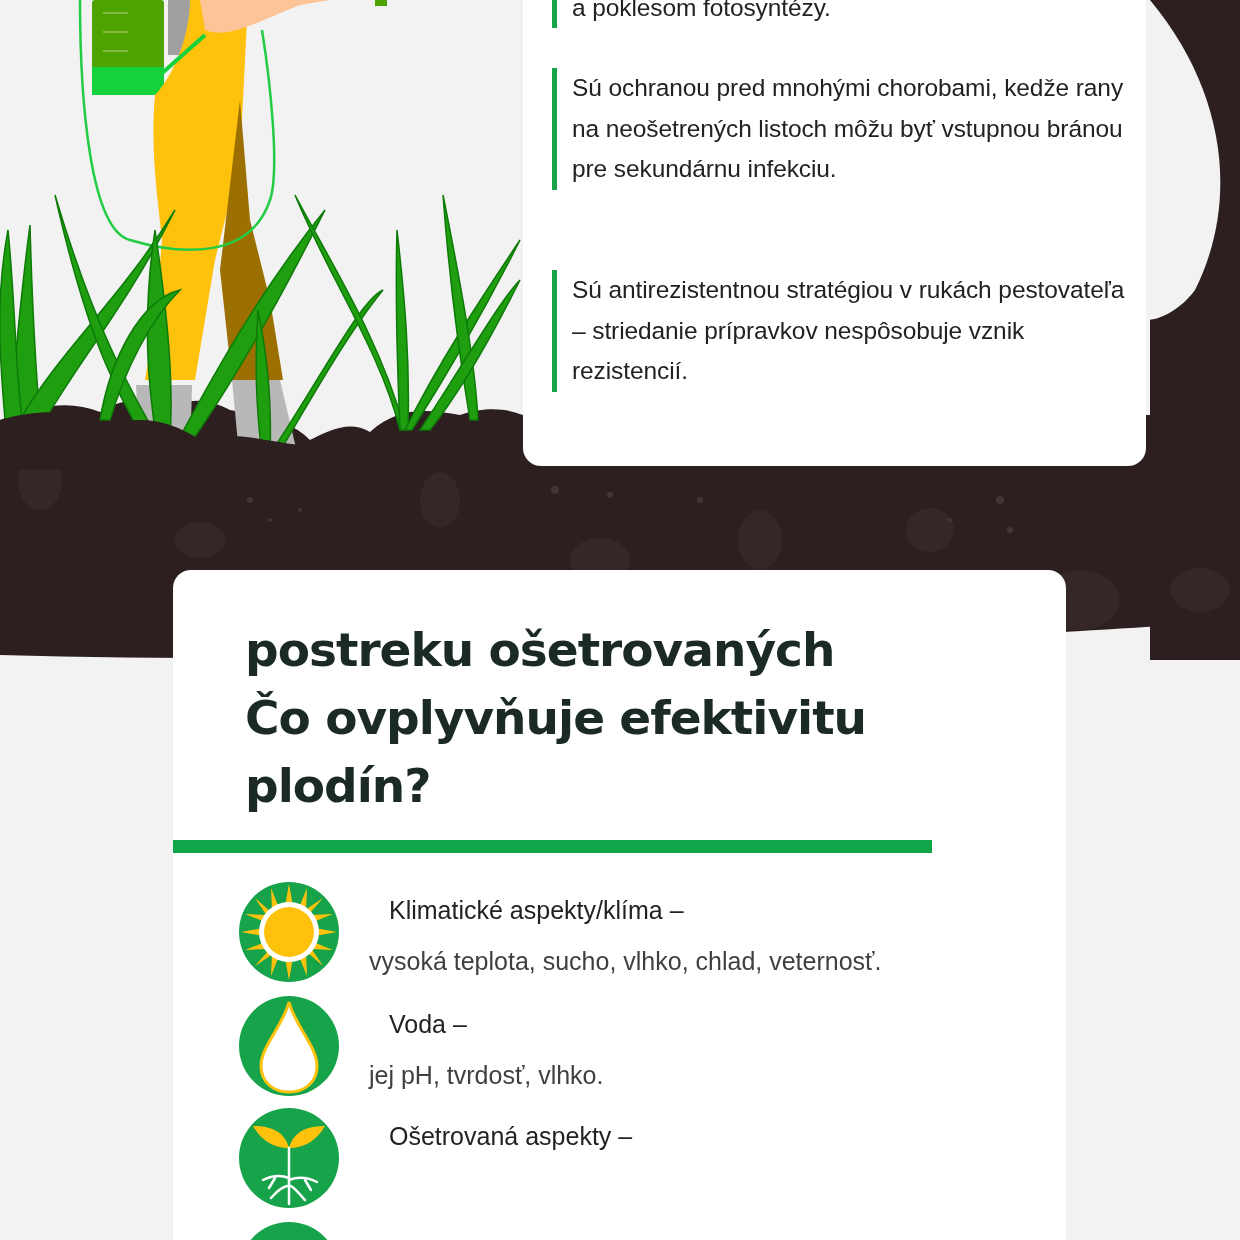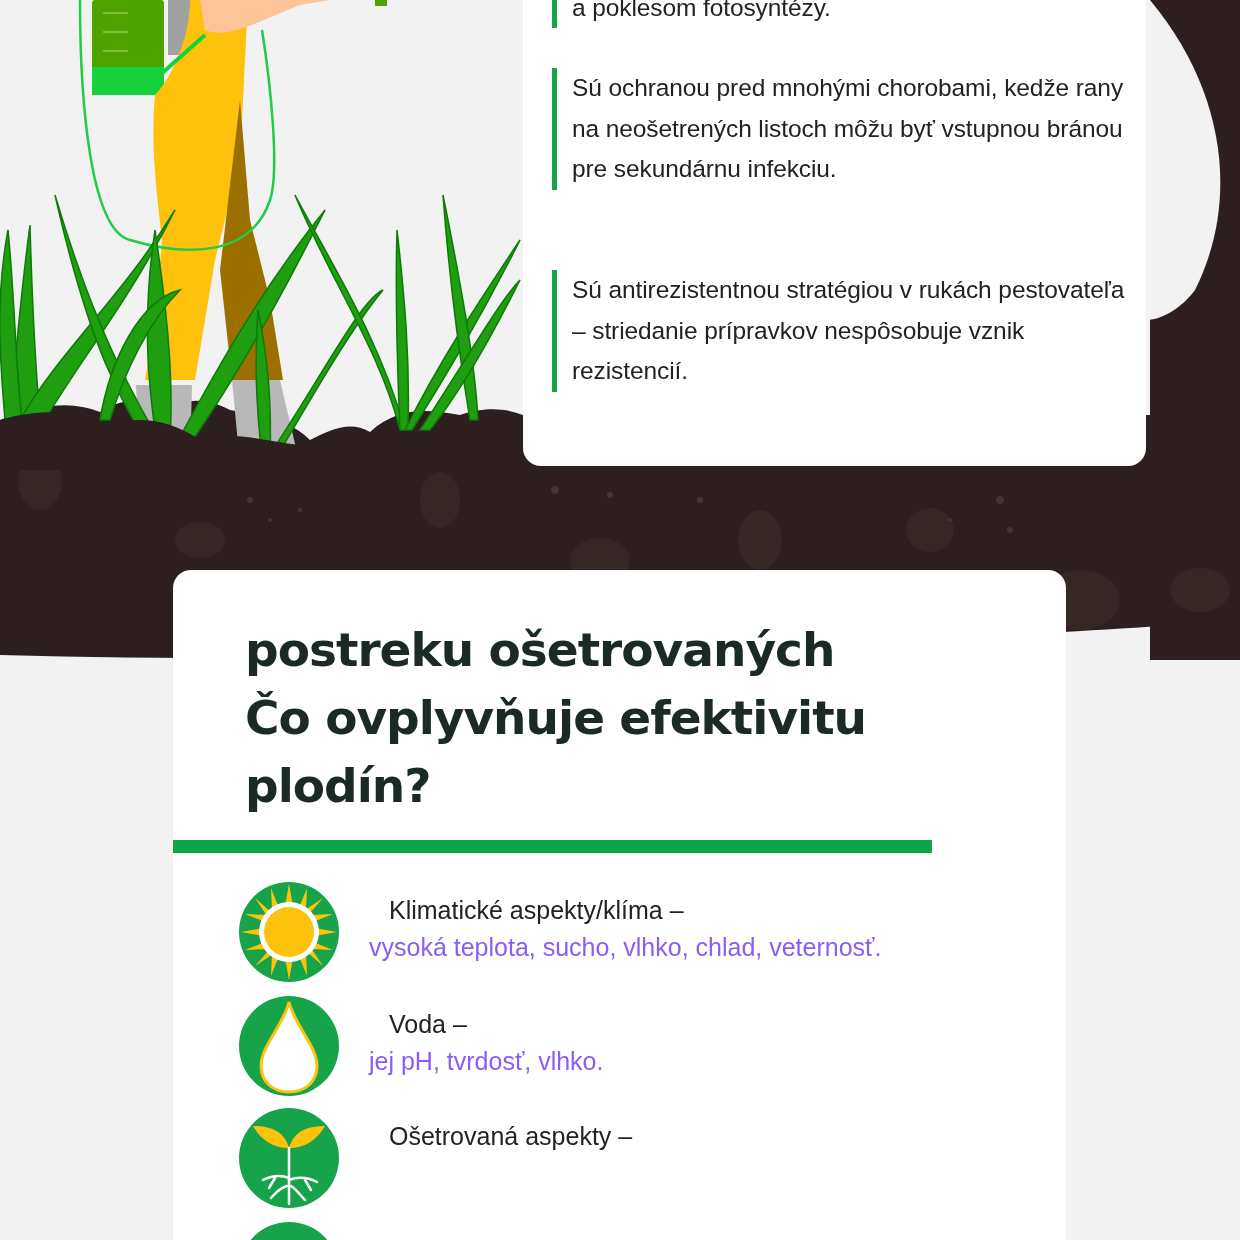--- a/index.html
+++ b/index.html
@@ -37,22 +37,22 @@
   }
   .factor { position:absolute; left:66px; width:700px; height:100px; }
   .factor .icon {
     position:absolute; left:0; top:0; width:100px; height:100px;
   }
   .factor .label {
     position:absolute; left:130px; top:10px;
     font-size:25px; font-weight:normal; color:#222222; line-height:36px;margin-left:20px;
   }
   .factor .desc {
-    position:absolute; left:130px; top:47px;
-    font-size:25px; color:#8b5cf6; line-height:36px; white-space:nowrap;text-align:right;
+    position:absolute; left:130px; top:61px;
+    font-size:25px; color:#404040; line-height:36px; white-space:nowrap;text-align:right;
   }
   .f0 { top:312px; }
   .f1 { top:426px; }
   .f2 { top:538px; }
   .f3 { top:652px; }
 </style>
 </head>
 <body>
 
 <svg class="soil-svg" viewBox="0 0 1240 1240" xmlns="http://www.w3.org/2000/svg">

